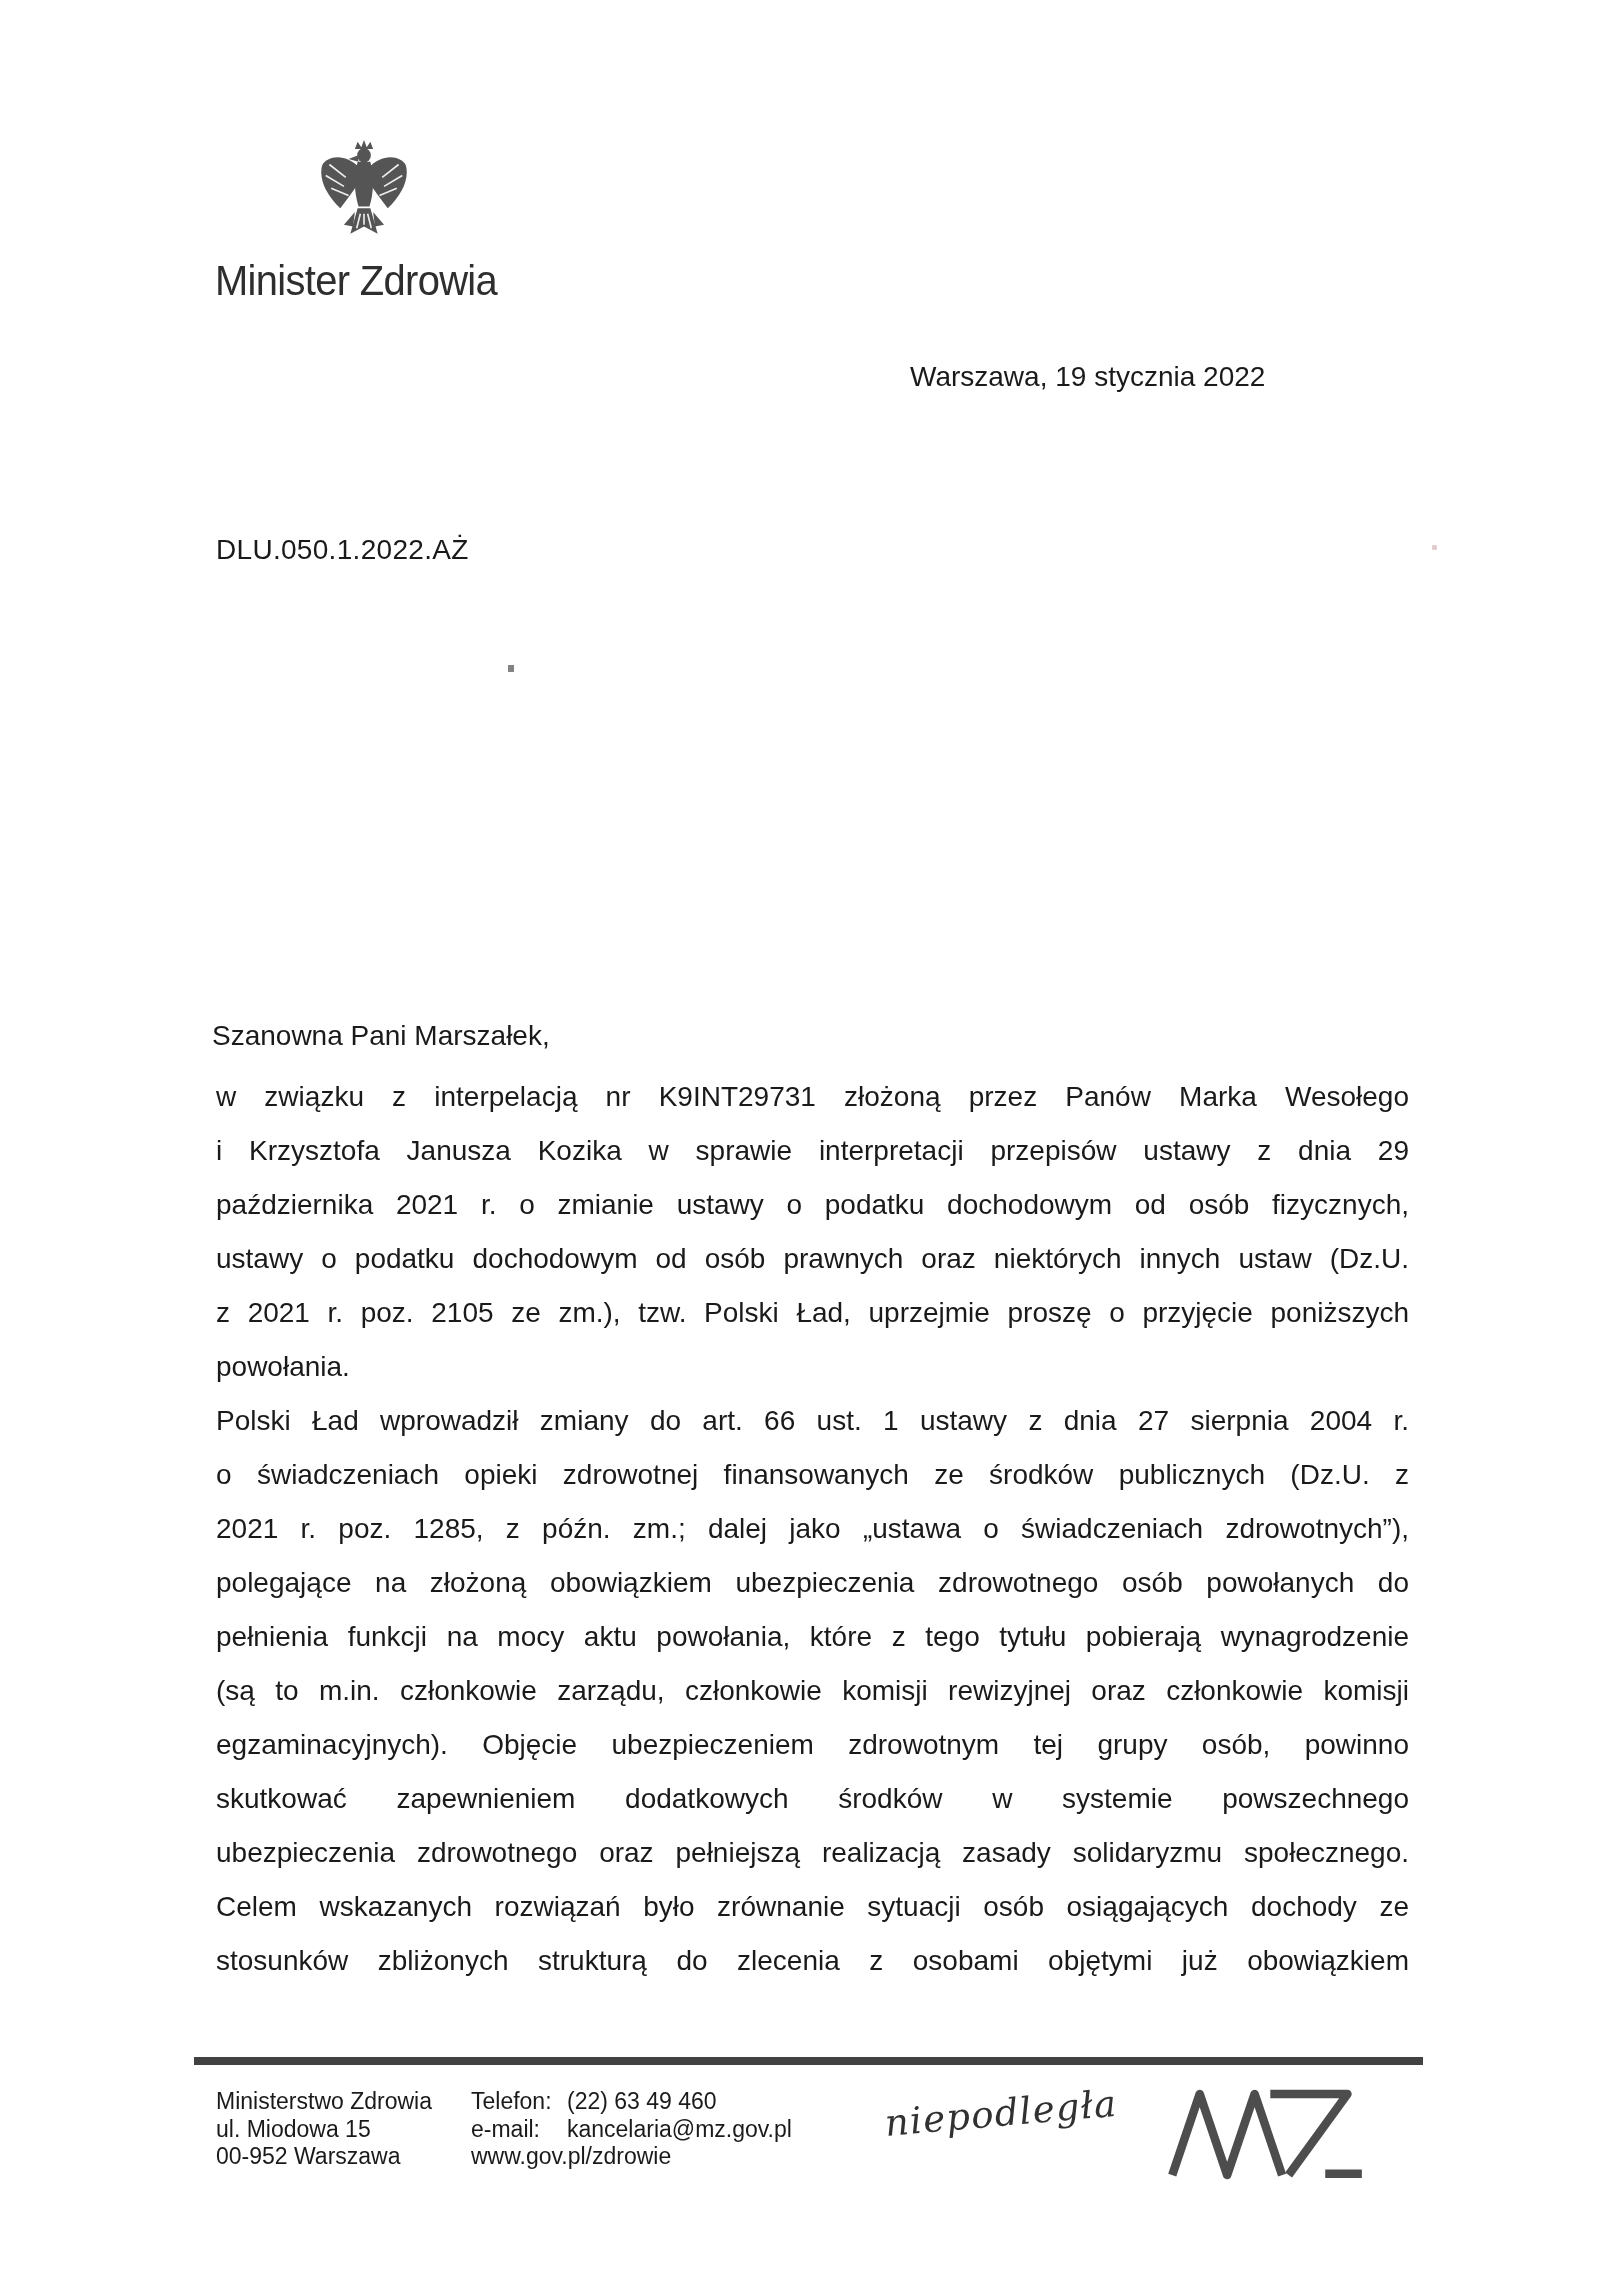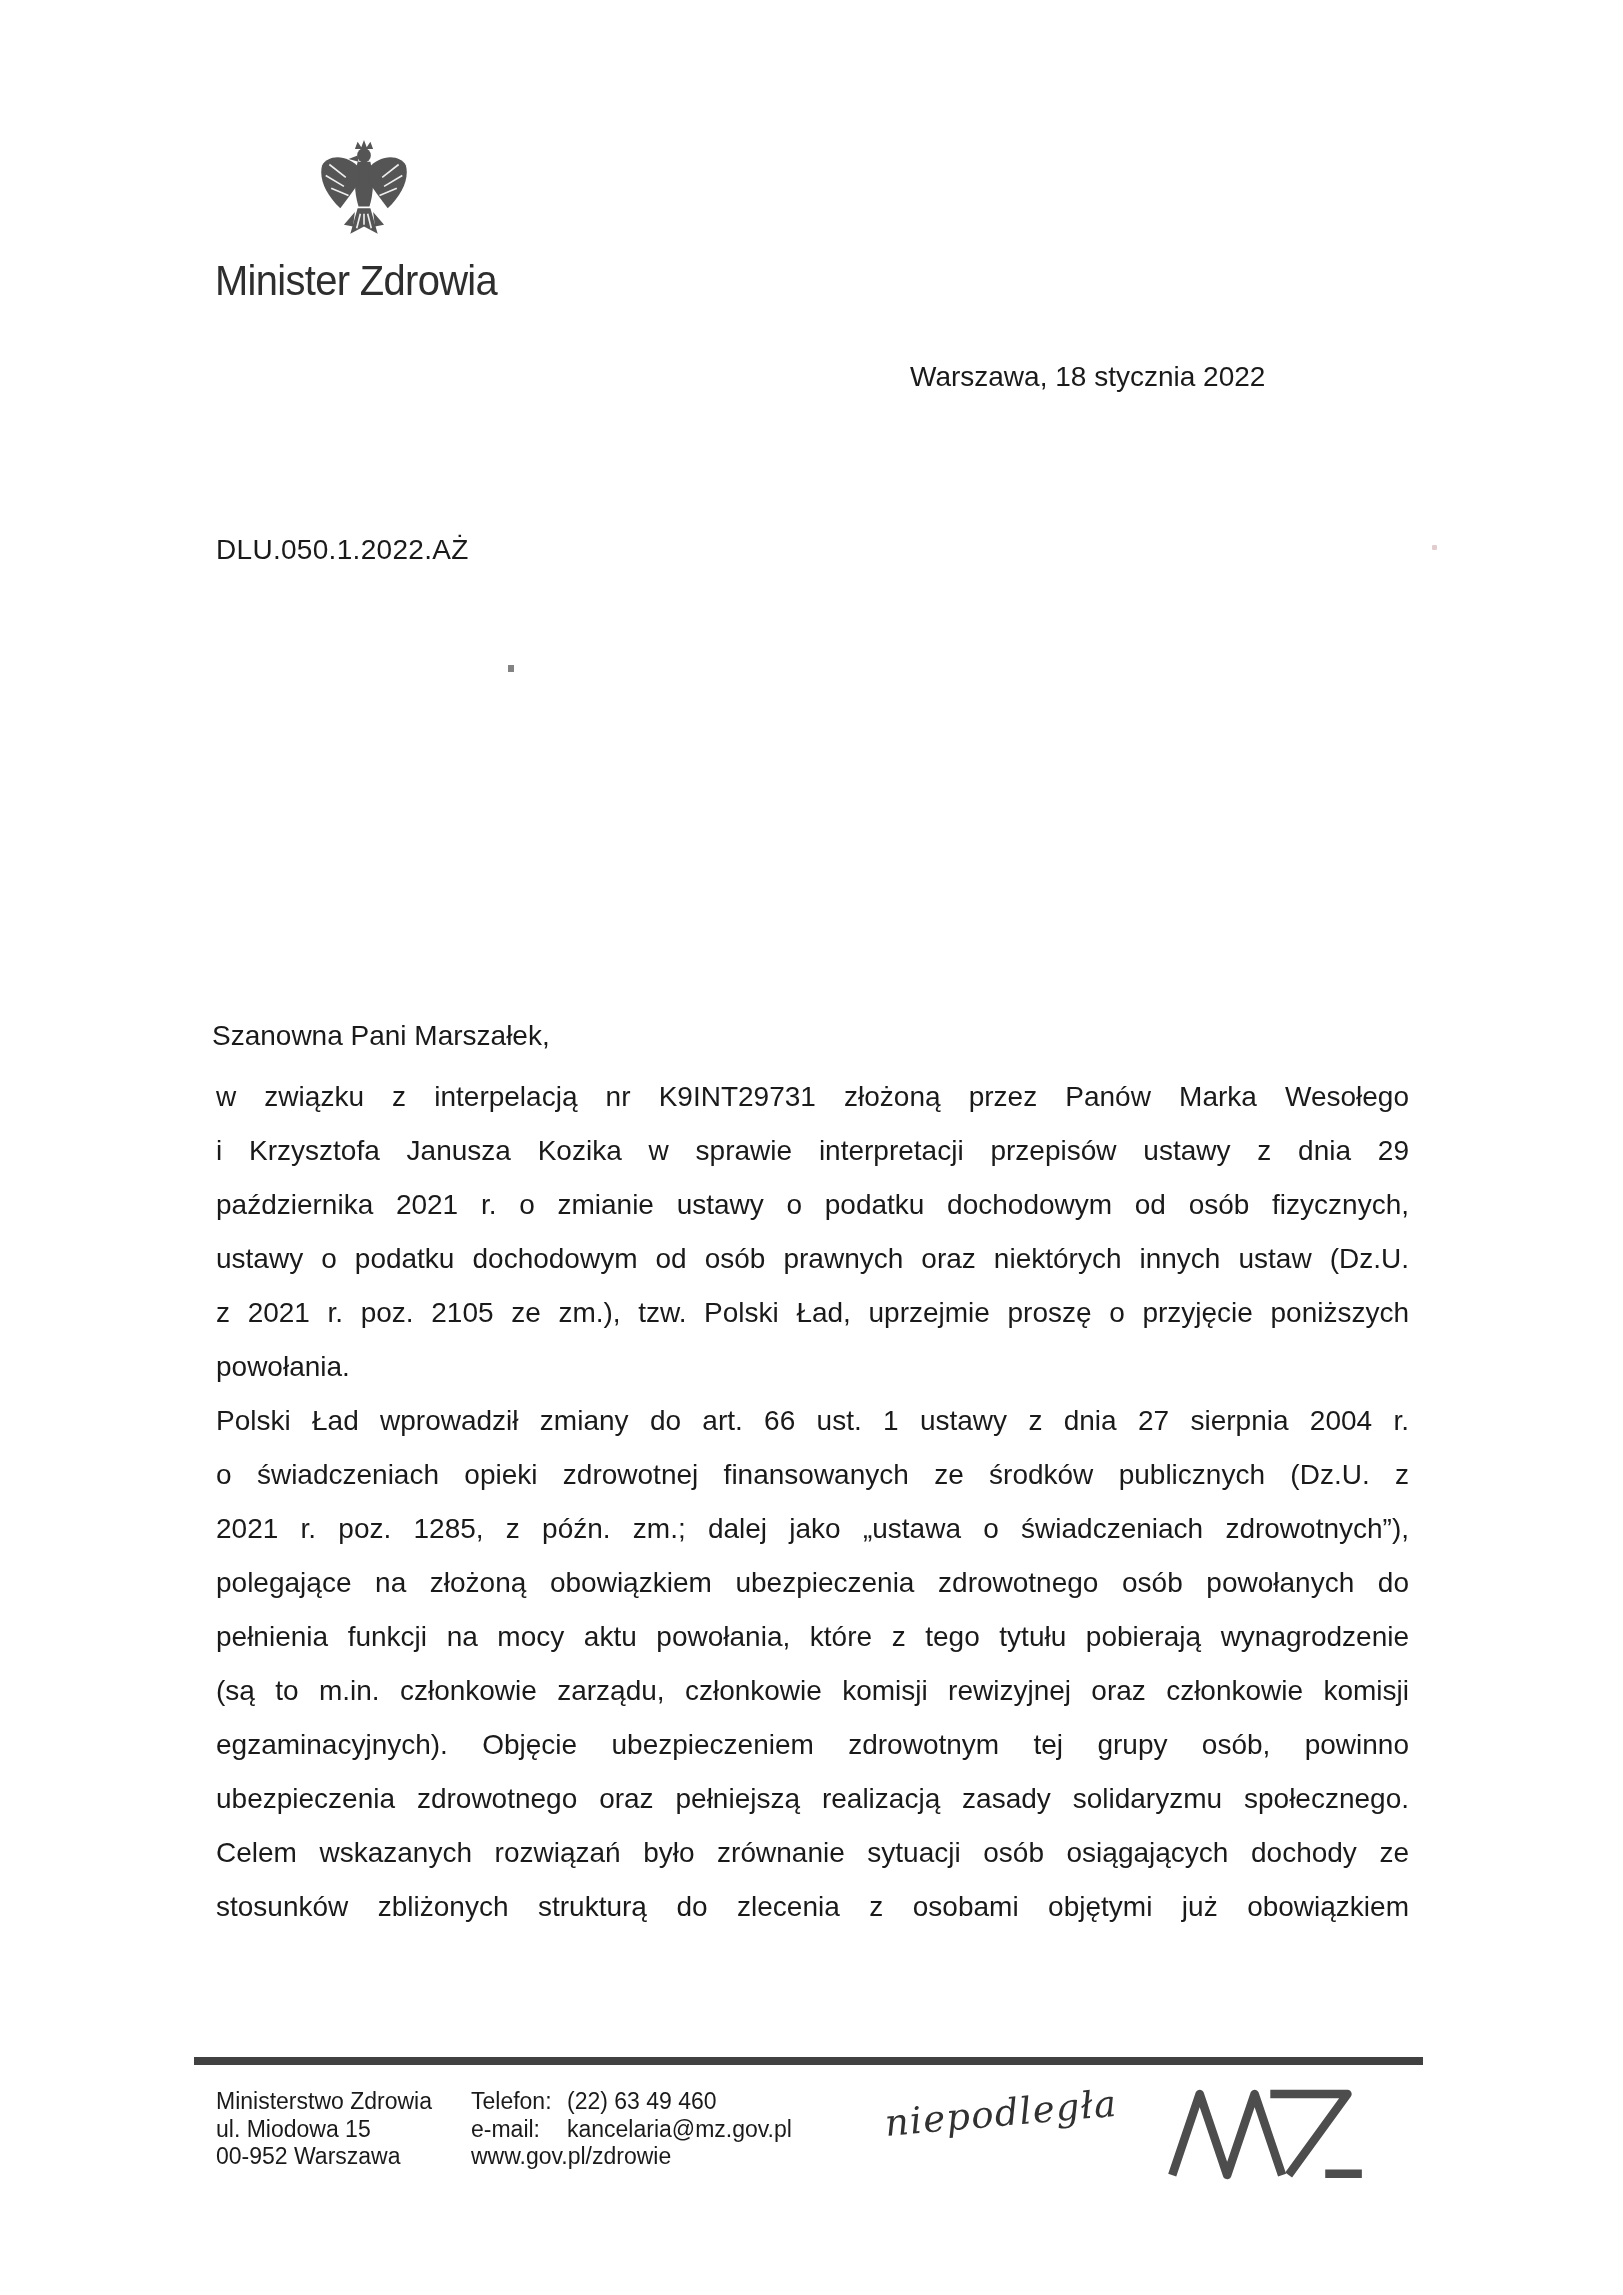--- a/index.html
+++ b/index.html
@@ -72,21 +72,21 @@
         <line x1="86" y1="54" x2="67" y2="62"></line>
         <line x1="46" y1="82" x2="42" y2="98"></line>
         <line x1="50" y1="82" x2="50" y2="94"></line>
         <line x1="54" y1="82" x2="58" y2="98"></line>
       </g>
     </svg>
   </div>
 
   <div class="abs sender">Minister Zdrowia</div>
 
-  <div class="abs place-date">Warszawa, 18 stycznia 2022</div>
+  <div class="abs place-date">Warszawa, 19 stycznia 2022</div>
 
   <div class="abs ref">DLU.050.1.2022.AŻ</div>
 
   <div class="abs speck1"></div>
   <div class="abs speck2"></div>
 
 
   <div class="abs salutation">Szanowna Pani Marszałek,</div>
 
   <div class="abs body-block">
@@ -96,20 +96,21 @@
     <div class="bl j">ustawy o podatku dochodowym od osób prawnych oraz niektórych innych ustaw (Dz.U.</div>
     <div class="bl j">z 2021 r. poz. 2105 ze zm.), tzw. Polski Ład, uprzejmie proszę o przyjęcie poniższych</div>
     <div class="bl l">powołania.</div>
     <div class="bl j">Polski Ład wprowadził zmiany do art. 66 ust. 1 ustawy z dnia 27 sierpnia 2004 r.</div>
     <div class="bl j">o świadczeniach opieki zdrowotnej finansowanych ze środków publicznych (Dz.U. z</div>
     <div class="bl j">2021 r. poz. 1285, z późn. zm.; dalej jako „ustawa o świadczeniach zdrowotnych”),</div>
     <div class="bl j">polegające na złożoną obowiązkiem ubezpieczenia zdrowotnego osób powołanych do</div>
     <div class="bl j">pełnienia funkcji na mocy aktu powołania, które z tego tytułu pobierają wynagrodzenie</div>
     <div class="bl j">(są to m.in. członkowie zarządu, członkowie komisji rewizyjnej oraz członkowie komisji</div>
     <div class="bl j">egzaminacyjnych). Objęcie ubezpieczeniem zdrowotnym tej grupy osób, powinno</div>
+    <div class="bl j">skutkować zapewnieniem dodatkowych środków w systemie powszechnego</div>
     <div class="bl j">ubezpieczenia zdrowotnego oraz pełniejszą realizacją zasady solidaryzmu społecznego.</div>
     <div class="bl j">Celem wskazanych rozwiązań było zrównanie sytuacji osób osiągających dochody ze</div>
     <div class="bl j">stosunków zbliżonych strukturą do zlecenia z osobami objętymi już obowiązkiem</div>
   </div>
 
   <div class="abs footer-rule"></div>
 
   <div class="abs f-address">
     <div>Ministerstwo Zdrowia</div>
     <div>ul. Miodowa 15</div>

